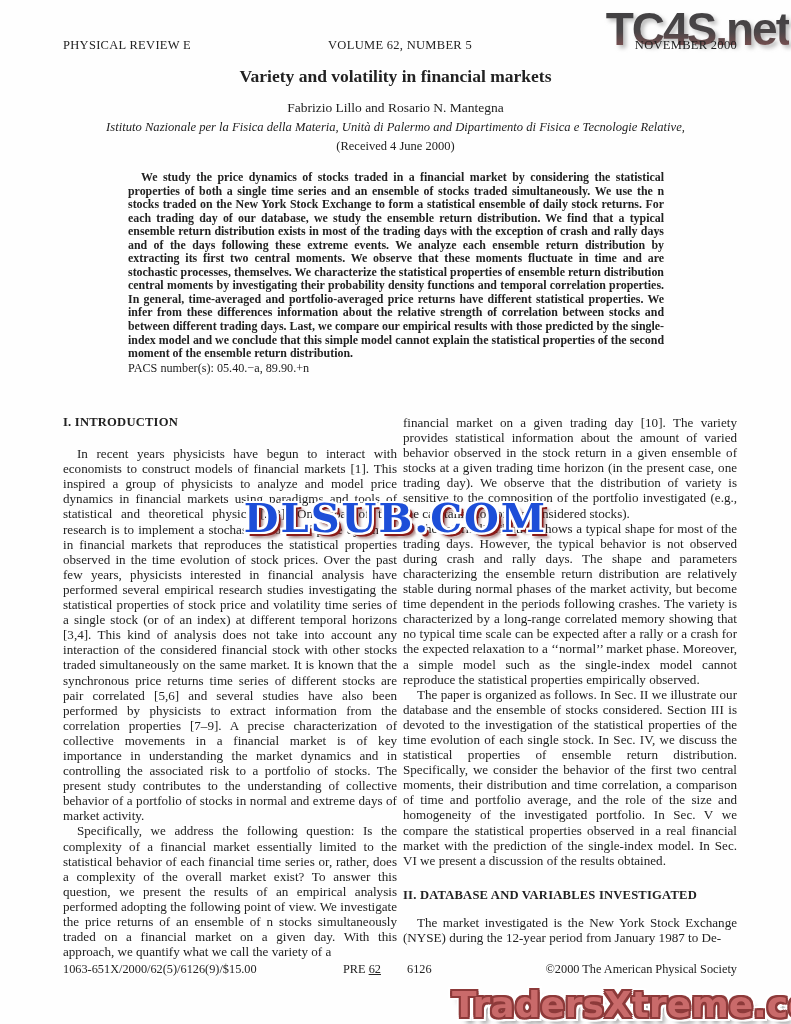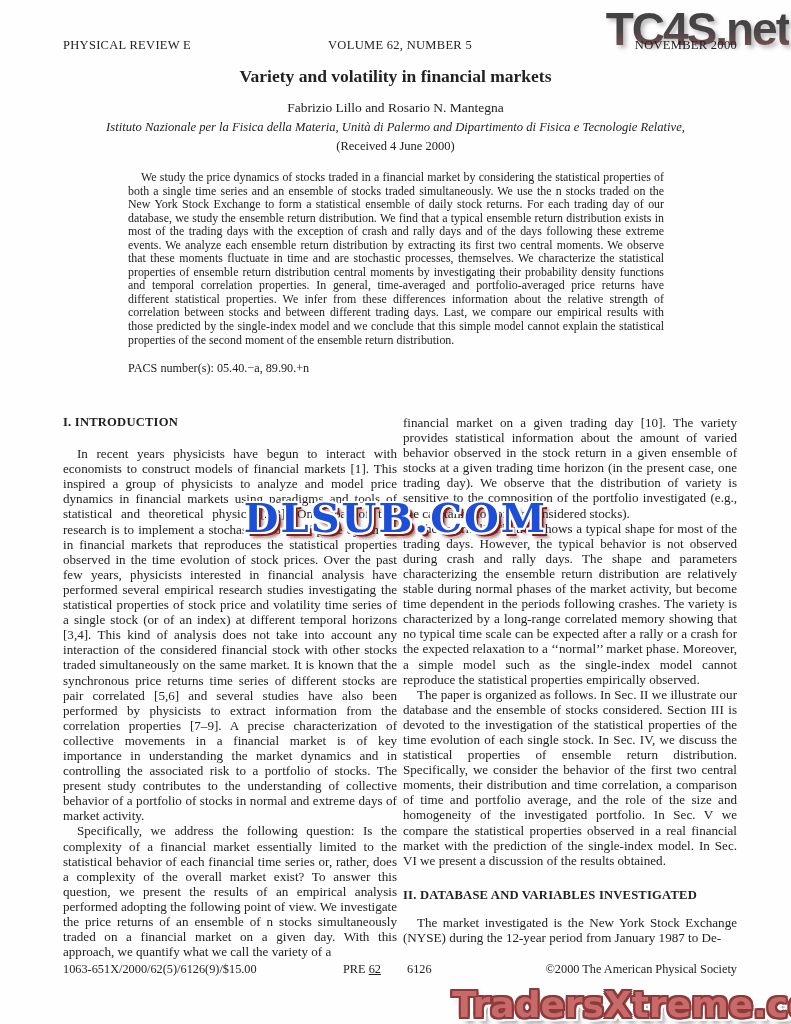--- a/index.html
+++ b/index.html
@@ -15,21 +15,21 @@
   .header-row .issued  { position:absolute; right:0; top:0; }
   
   .front { position:absolute; top:66px; left:0; width:791px; text-align:center; z-index:2; }
   .title   { font-size:17.5px; font-weight:bold; margin:0; }
   .authors { margin-top:13px; font-size:13.5px; }
   .affil   { font-size:12.6px; font-style:italic; line-height:14.6px; }
   .affil-1 { margin-top:4px; }
   .received{ margin-top:4px; font-size:12.5px; }
   
   .abstract { position:absolute; top:171px; left:128px; width:536px;
-    font-size:11.9px; line-height:13.55px; text-align:justify; z-index:1; }
+    font-size:11.9px; line-height:13.55px; text-align:justify; z-index:1;font-weight:bold; }
   .abstract p { margin:0; text-indent:13px; }
   .pacs { position:absolute; top:361px; left:128px; font-size:12.2px; z-index:1; }
   
   .columns { position:absolute; top:415px; left:63px; width:674px; display:flex; gap:6px; z-index:1; }
   .col { width:334px; font-size:13.1px; line-height:15.1px; text-align:justify; }
   .col p { margin:0; text-indent:14px; }
   .col p.cont { text-indent:0; }
   .sec-head { font-size:12.6px; font-weight:bold; 
     letter-spacing:.2px; margin:0 0 16px 0; }
   .sec-head-2 { margin:20px 0 12px 0; }

